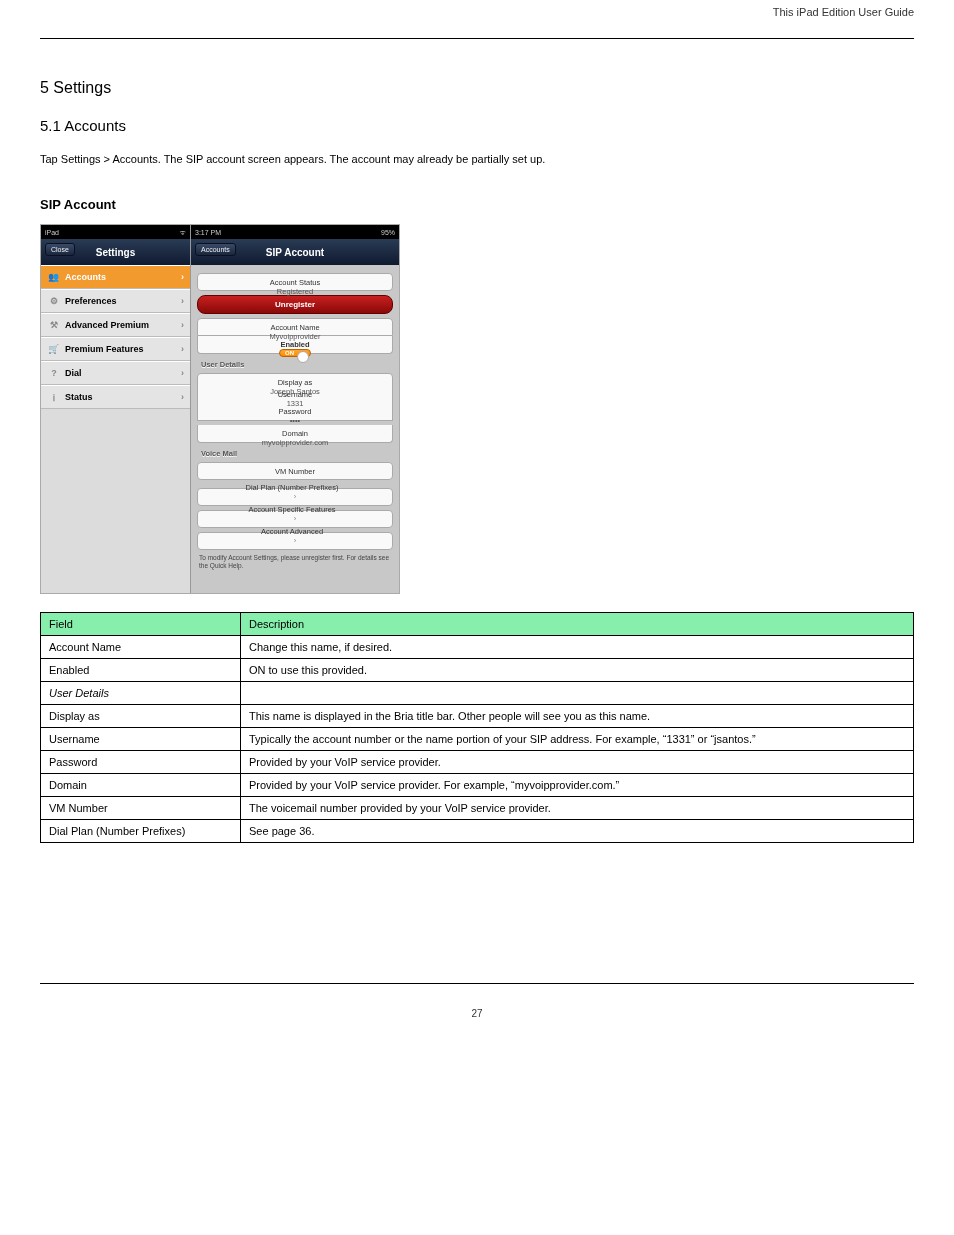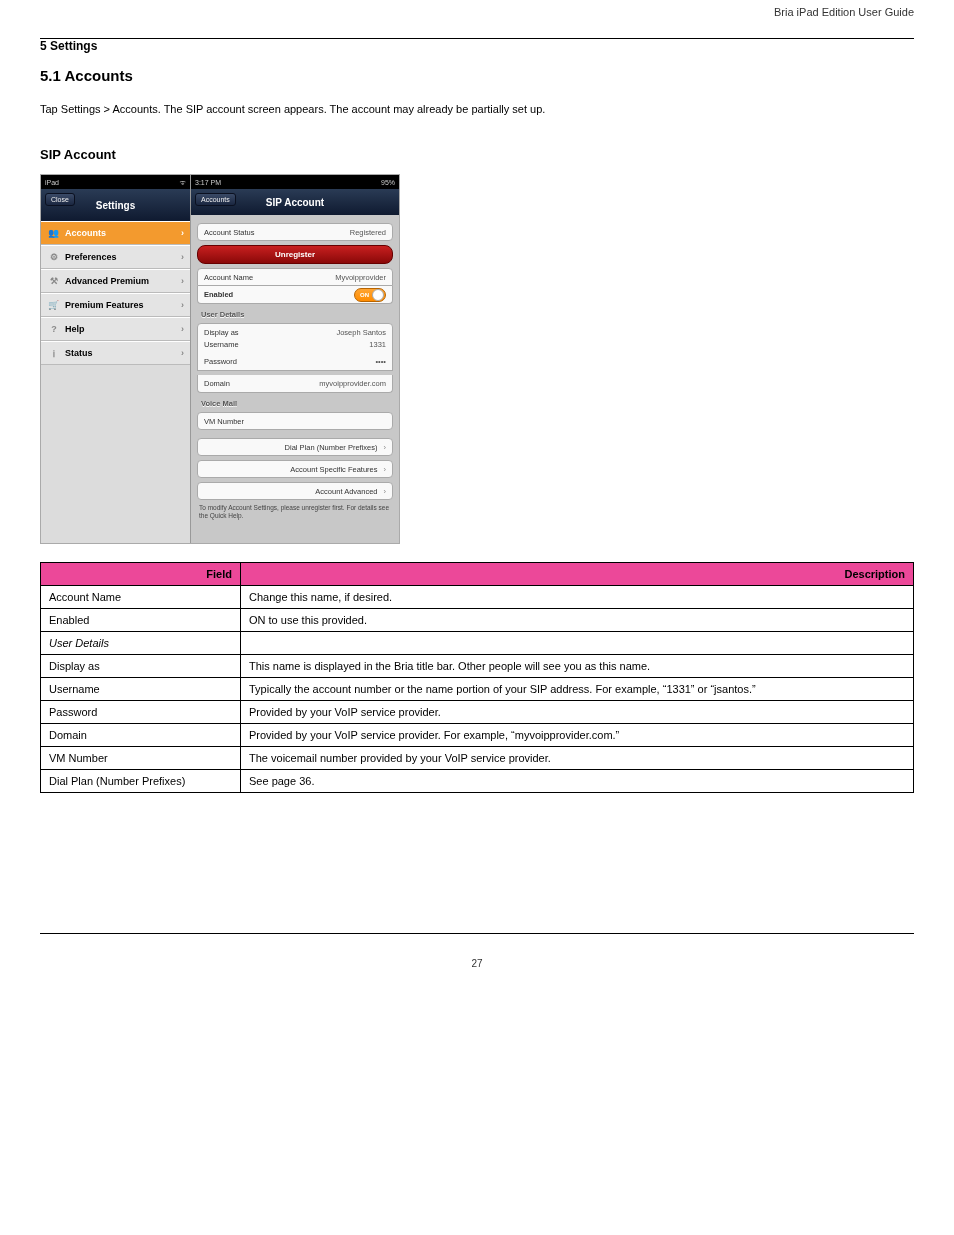--- a/index.html
+++ b/index.html
@@ -7,22 +7,22 @@
     font-family: Arial, Helvetica, sans-serif;
     font-size: 12px;
     color: #000;
     background: #fff;
     width: 954px;
     margin: 0 auto;
     padding: 0 40px;
   }
   .page-top-rule { border-top: 1px solid #000; margin: 20px 0 0 0; }
   .header-row { display:flex; justify-content: space-between; font-size:11px; color:#333; margin-top:6px;}
-  .section-num { font-size: 12px; font-weight: bold; }
-  .section-title { font-size: 15px; margin-top: 14px; font-weight: bold; }
+  .section-num { font-size: 16px; margin-top: 40px; font-weight: normal; }
+  .section-title { font-size: 15px; margin-top: 20px; font-weight: normal; }
   .body-text { font-size: 11px; margin-top: 18px; line-height: 1.4; }
   .subhead { font-size: 13px; font-weight: bold; margin-top: 30px; }
   .screenshot-container {
     width: 360px;
     height: 370px;
     margin-top: 12px;
     position: relative;
     display: flex;
     border: 1px solid #aaa;
   }
@@ -33,21 +33,21 @@
     display:flex; flex-direction:column;
     border-right:1px solid #999;
   }
   .statusbar {
     height:14px; background:#000; color:#ccc;
     font-size:7px; display:flex; align-items:center; padding:0 4px;
     justify-content:space-between;
   }
   .statusbar.right { justify-content: space-between; }
   .nav-header {
-    height:32px; background: linear-gradient(#2a3b55,#0f1a30);
+    height:26px; background: linear-gradient(#2a3b55,#0f1a30);
     color:#fff; display:flex; align-items:center; justify-content:center;
     position:relative; font-size:10px; font-weight:bold;
   }
   .nav-header .close-btn {
     position:absolute; left:4px; top:4px;
     background: linear-gradient(#3a4a66,#1a2640);
     border:1px solid #0a1020; border-radius:3px;
     color:#eee; font-size:7px; padding:2px 5px;
     font-weight:normal;
   }
@@ -75,21 +75,21 @@
   .detail-header .back-btn {
     position:absolute; left:4px; top:4px;
     background: linear-gradient(#3a4a66,#1a2640);
     border:1px solid #0a1020; border-radius:3px;
     color:#eee; font-size:7px; padding:2px 5px; font-weight:normal;
   }
   .detail-scroll { flex:1; overflow:hidden; padding:4px 6px; font-size:7.5px; color:#333; }
   .inset-row {
     background:#f9f9f9; border:1px solid #aaa; border-radius:4px;
     padding:4px 6px; margin:4px 0; display:flex; justify-content:space-between;
-    align-items:center; height:18px;
+    align-items:center; height:18px;flex-direction:column;
   }
   .inset-row.mid { border-radius:0; margin-top:-5px; border-top:none;}
   .inset-row.top { border-radius:4px 4px 0 0; margin-bottom:0;}
   .inset-row.bot { border-radius:0 0 4px 4px; margin-top:0; border-top:none;}
   .red-btn {
     background: linear-gradient(#c82020,#8a0808);
     color:#fff; text-align:center; border-radius:8px;
     padding:4px 0; margin:4px 0; font-weight:bold; font-size:8px;
     border:1px solid #600;
   }
@@ -118,42 +118,41 @@
     margin-top: 18px;
     font-size: 11px;
   }
   table.fields th, table.fields td {
     border: 1px solid #000;
     padding: 5px 8px;
     text-align: left;
     vertical-align: top;
   }
   table.fields th {
-    background: #ec4899;
-    font-weight: bold;
-    text-align: right;
+    background: #86efac;
+    font-weight: normal;
   }
   table.fields td:first-child { width: 200px; }
   .italic { font-style: italic; }
 
   .footer {
     margin-top: 140px;
     border-top: 1px solid #000;
     padding-top: 24px;
     font-size: 10px;
     text-align: center;
     color: #333;
   }
 </style>
 </head>
 <body>
 
 <div class="header-row">
   <span></span>
-  <span>Bria iPad Edition User Guide</span>
+  <span>This iPad Edition User Guide</span>
 </div>
 <div class="page-top-rule"></div>
 
 <h1 class="section-num">5   Settings</h1>
 <h2 class="section-title">5.1 Accounts</h2>
 <p class="body-text">Tap Settings &gt; Accounts. The SIP account screen appears. The account may already be partially set up.</p>
 <p class="subhead">SIP Account</p>
 
 <div class="screenshot-container">
 
@@ -182,21 +181,21 @@
           <span>Advanced Premium</span>
           <span class="chev">›</span>
         </li>
         <li>
           <span class="icon">🛒</span>
           <span>Premium Features</span>
           <span class="chev">›</span>
         </li>
         <li>
           <span class="icon">?</span>
-          <span>Help</span>
+          <span>Dial</span>
           <span class="chev">›</span>
         </li>
         <li>
           <span class="icon">ℹ</span>
           <span>Status</span>
           <span class="chev">›</span>
         </li>
       </ul>
   </div>
 

